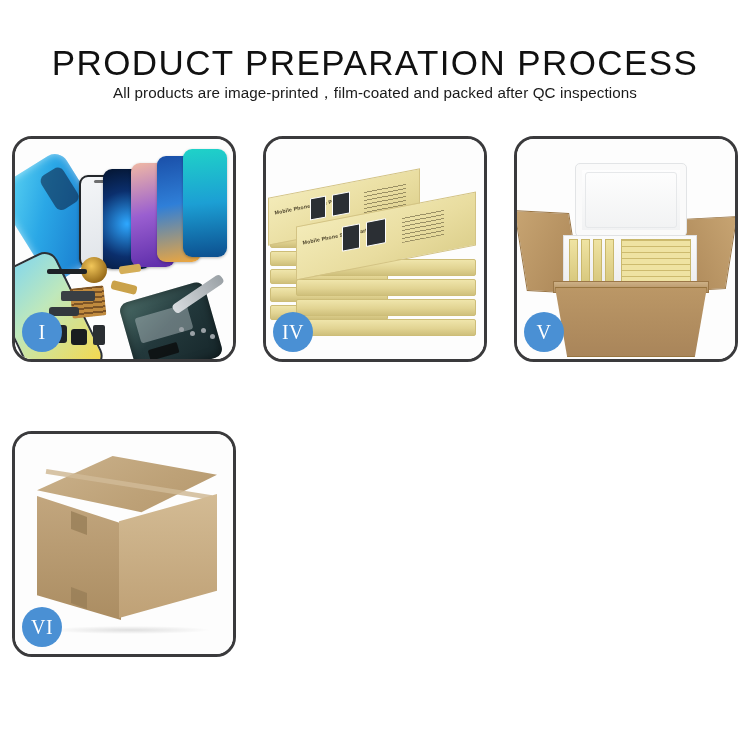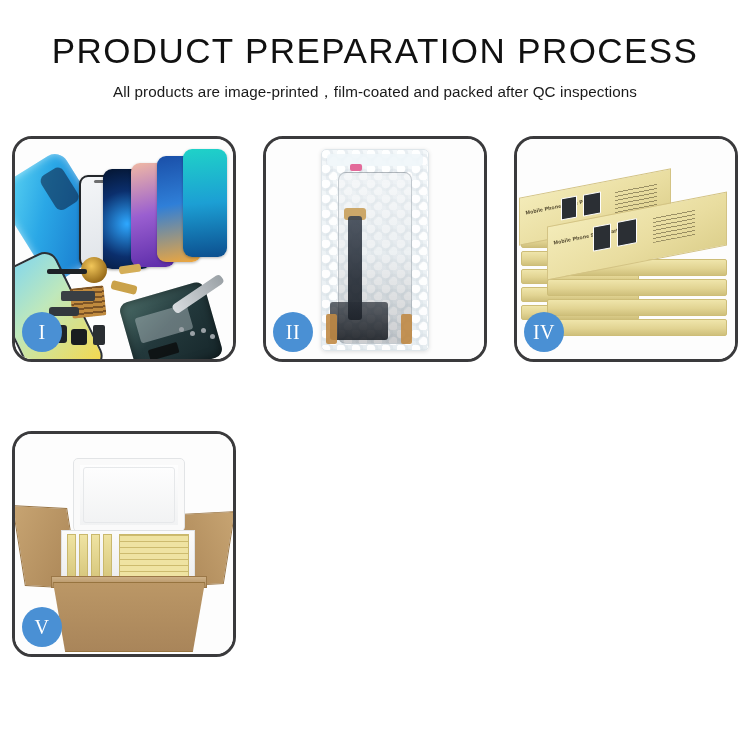--- a/index.html
+++ b/index.html
@@ -5,31 +5,30 @@
   * { box-sizing: border-box; margin: 0; padding: 0; }
   html, body {
     width: 750px; height: 750px;
     background: #ffffff;
     font-family: "Liberation Sans", sans-serif;
     overflow: hidden;
   }
   .page { position: relative; width: 750px; height: 750px; background: #fff; }
 
   
-  .header { width: 750px; padding-top: 32px; text-align: center; }
+  .header { width: 750px; padding-top: 44px; text-align: center; }
   .title {
     font-size: 35px;
     font-weight: 400;
     letter-spacing: 1.4px;
     color: #111111;
     line-height: 1.1;
     white-space: nowrap;
   }
   .subtitle {
-    margin-top: 11px;
     font-size: 15.2px;
     font-weight: 400;
     letter-spacing: 0.1px;
     color: #1a1a1a;
     white-space: nowrap;
   }
 
   
   .grid {
     position: absolute;
@@ -442,35 +441,20 @@
         <div class="screws">
           <i style="left:0;top:0"></i>
             <i style="left:11px;top:4px"></i>
           <i style="left:22px;top:1px"></i>
             <i style="left:31px;top:7px"></i>
         </div>
       </div>
       <div class="badge">I</div>
     </div>
 
-    <div class="panel p2">
-      <div class="stage">
-        <div class="bag">
-          <div class="bagtop"></div>
-          <div class="screen"></div>
-          <div class="pinkdot"></div>
-          <div class="conn"></div>
-          <div class="flex"></div>
-          <div class="darkband"></div>
-          <div class="gold1"></div>
-          <div class="gold2"></div>
-        </div>
-      </div>
-      <div class="badge">II</div>
-    </div>
 
 
     <div class="panel p4">
       <div class="stage">
         <div class="stack">
 
           <div class="slab" style="left:4px;  top:94px;  width:118px; height:15px;"></div>
           <div class="slab" style="left:4px;  top:112px; width:118px; height:15px;"></div>
           <div class="slab" style="left:4px;  top:130px; width:118px; height:15px;"></div>
           <div class="slab" style="left:4px;  top:148px; width:118px; height:15px;"></div>
@@ -507,15 +491,27 @@
         <div class="ybox" style="left:64px;"></div>
         <div class="ybox" style="left:76px;"></div>
         <div class="ybox" style="left:88px;"></div>
         <div class="ystack"></div>
         <div class="cartonrim"></div>
         <div class="cartonfront"></div>
       </div>
       <div class="badge">V</div>
     </div>
 
+    <div class="panel p6">
+      <div class="stage">
+        <div class="boxtop"></div>
+        <div class="seam"></div>
+        <div class="faceL"></div>
+        <div class="faceR"></div>
+        <div class="tapeT"></div>
+        <div class="tapeB"></div>
+        <div class="shadow6"></div>
+      </div>
+      <div class="badge">VI</div>
+    </div>
 
   </div>
 </div>
 
 </body></html>

